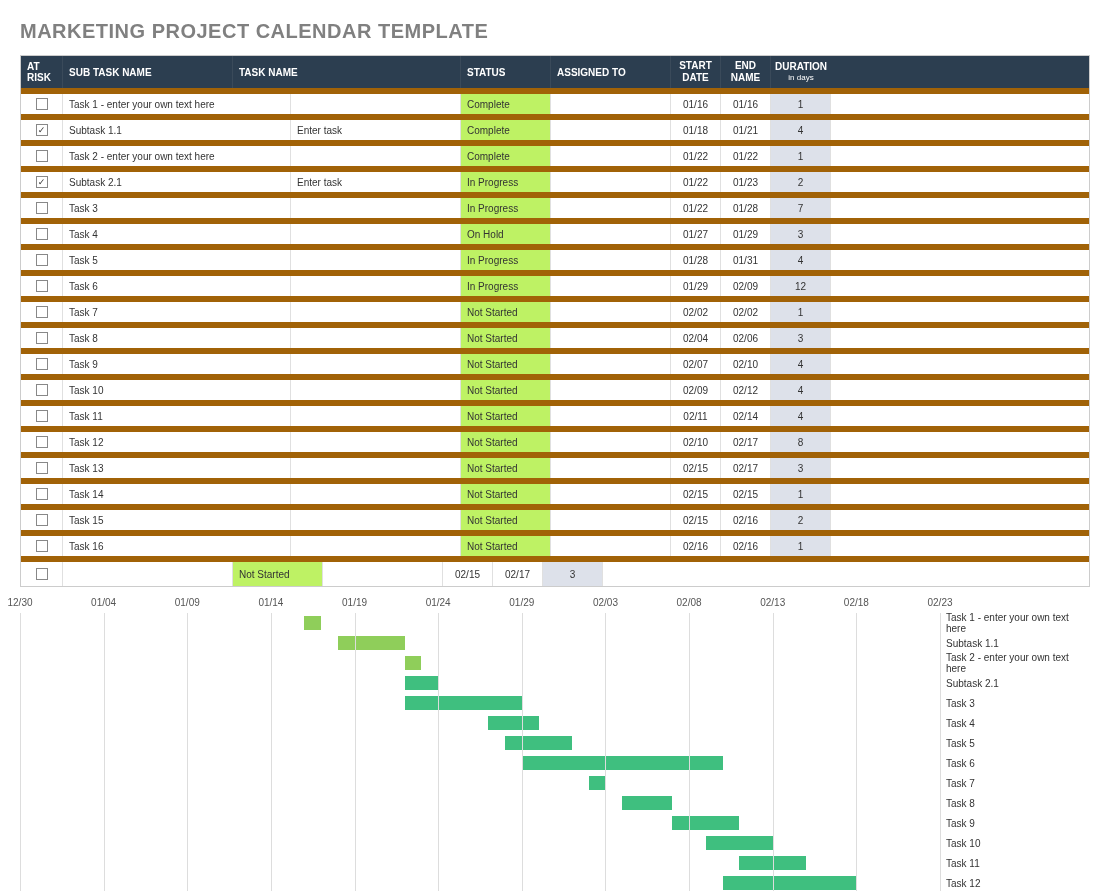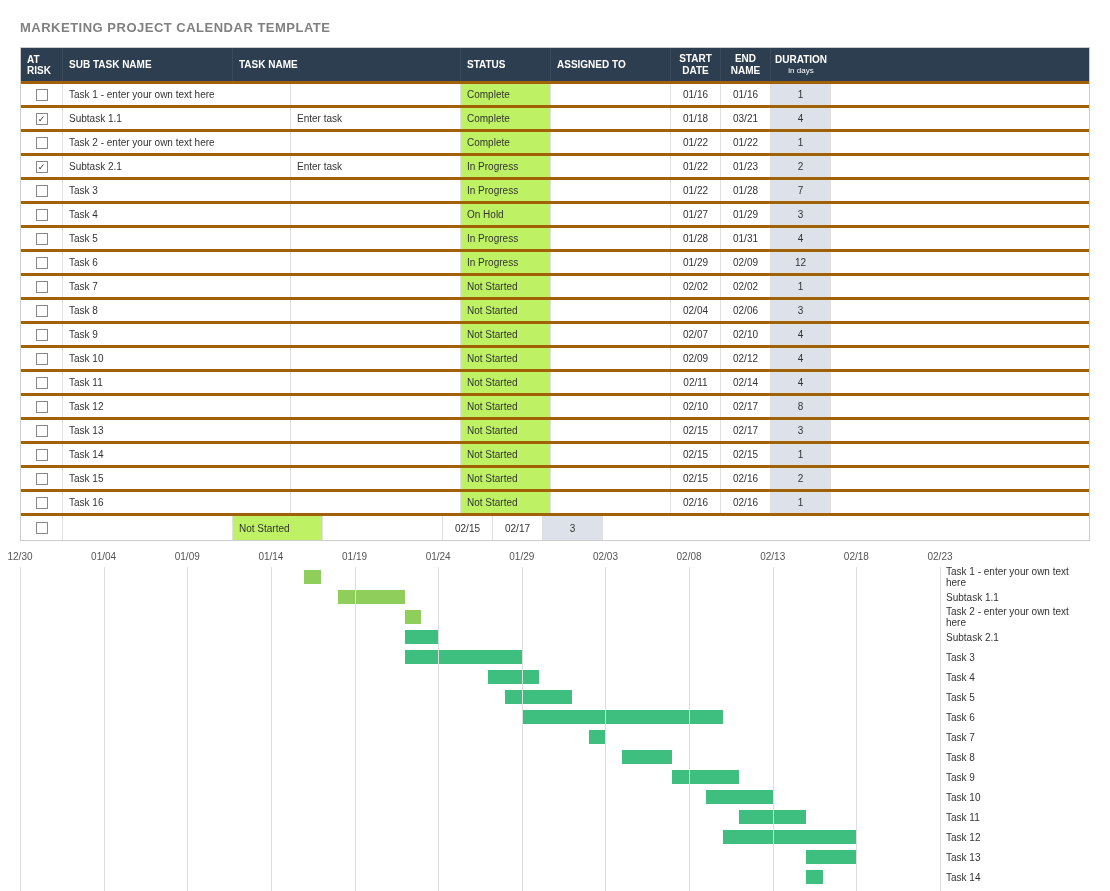--- a/index.html
+++ b/index.html
@@ -1,20 +1,20 @@
 <!DOCTYPE html>
 <html><head>
 <meta charset="utf-8">
 <style>
   * { box-sizing: border-box; margin: 0; padding: 0; }
   body { font-family: Arial, sans-serif; background: #fff; padding: 20px; font-size: 11px; color: #333; }
-  .title { font-size: 13px; font-weight: bold; color: #808080; margin-bottom: 12px; letter-spacing: 0.5px; }
+  .title { font-size: 20px; font-weight: bold; color: #808080; margin-bottom: 12px; letter-spacing: 0.5px; }
 
   .grid { display: flex; flex-direction: column; border: 1px solid #ccc; }
-  .row { display: flex; border-bottom: 3px solid #a16207; align-items: stretch; min-height: 24px; }
+  .row { display: flex; border-bottom: 6px solid #a16207; align-items: stretch; min-height: 24px; }
   .row:last-child { border-bottom: none; }
   .hdr { background: #2c3e50; color: #fff; font-weight: bold; font-size: 10px; min-height: 36px; }
   .hdr .cell { border-right: 1px solid #3a4a5a; }
   .cell { padding: 4px 6px; display: flex; align-items: center; border-right: 1px solid #e0e0e0; font-size: 10px; }
   .cell:last-child { border-right: none; }
   .c-risk { width: 42px; justify-content: center; flex-direction: column; }
   .c-task { width: 228px; }
   .c-sub  { width: 170px; }
   .c-stat { width: 90px; background: #bef264; }
   .hdr .c-stat { background: #2c3e50; }
@@ -84,21 +84,21 @@
       </div>
       <div class="row">
         <div class="cell c-risk">
           <span class="chk on"></span>
         </div>
         <div class="cell c-task">Subtask 1.1</div>
         <div class="cell c-sub">Enter task</div>
         <div class="cell c-stat">Complete</div>
         <div class="cell c-assg"></div>
         <div class="cell c-sd">01/18</div>
-        <div class="cell c-ed">03/21</div>
+        <div class="cell c-ed">01/21</div>
         <div class="cell c-dur">4</div>
         <div class="cell c-com"></div>
       </div>
       <div class="row">
         <div class="cell c-risk">
           <span class="chk "></span>
         </div>
         <div class="cell c-task">Task 2 - enter your own text here</div>
         <div class="cell c-sub"></div>
         <div class="cell c-stat">Complete</div>

